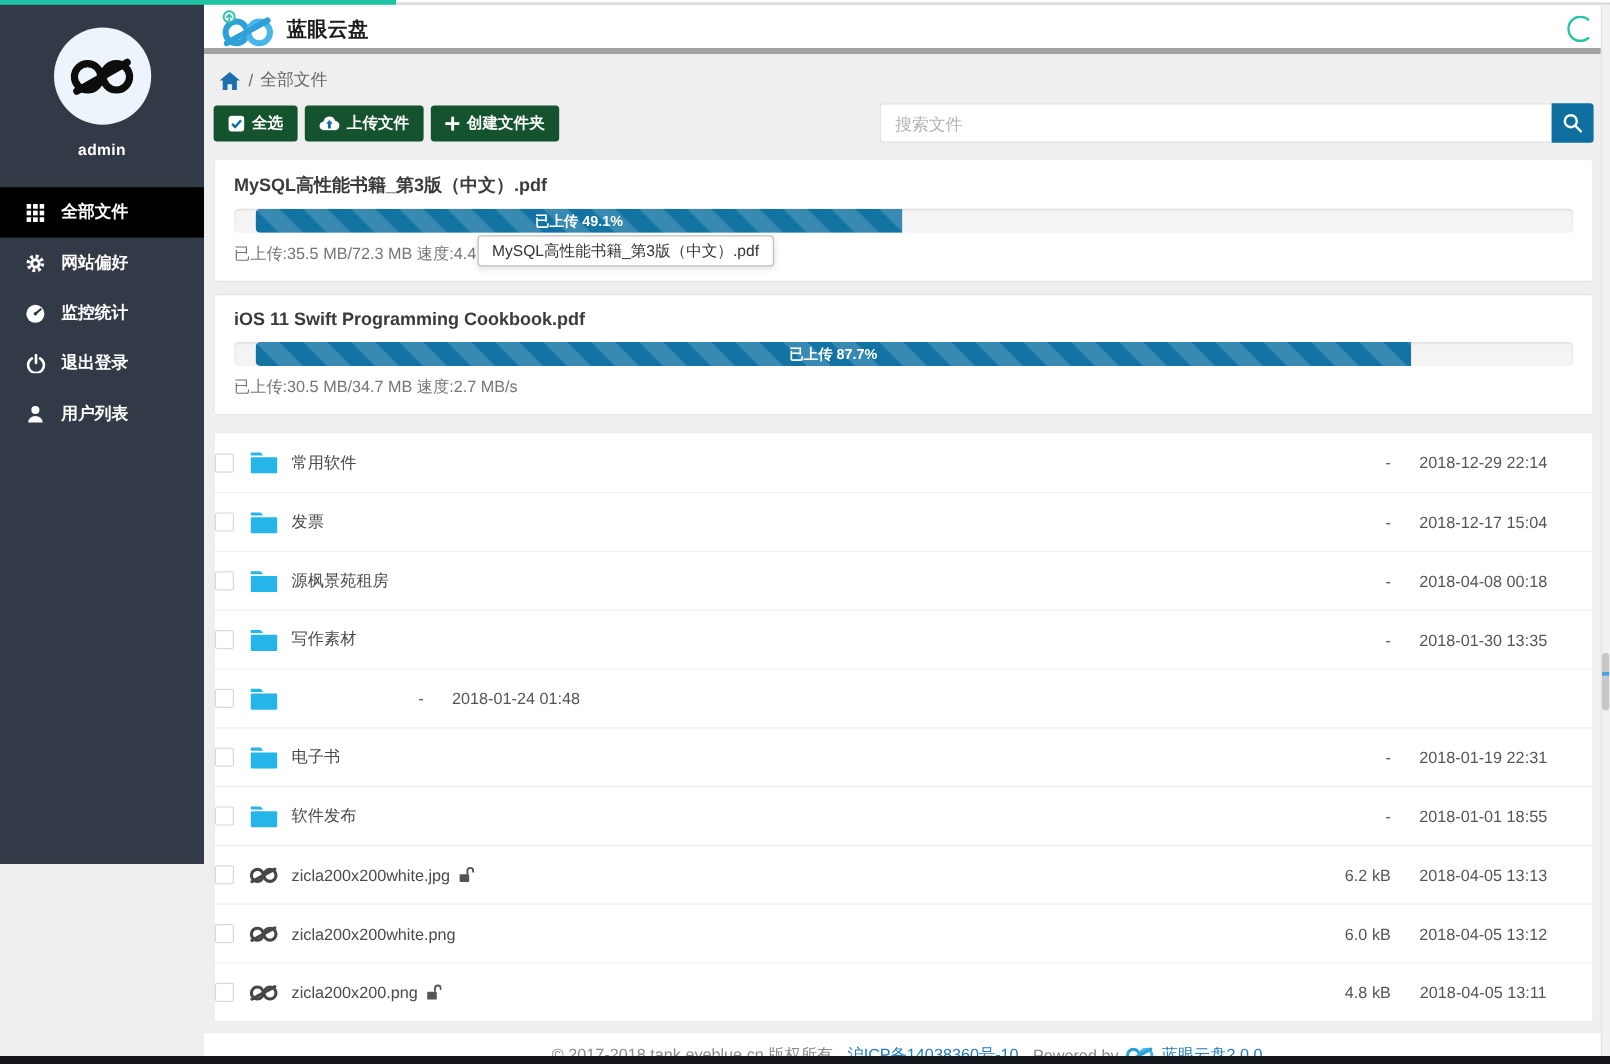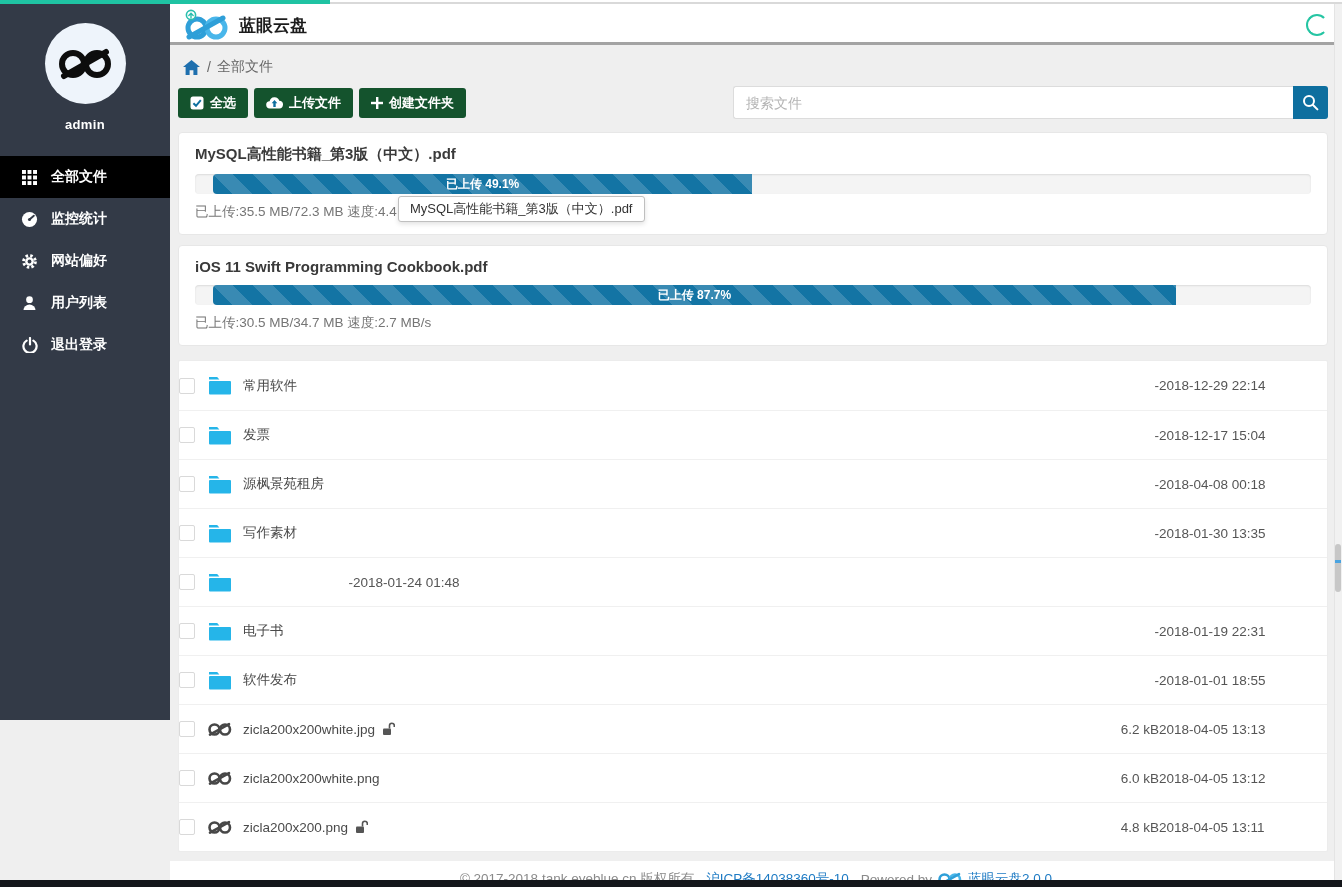--- a/index.html
+++ b/index.html
@@ -20,21 +20,21 @@
   .nav { margin-top:24px; }
   .nav-item { height:42px; display:flex; align-items:center; padding-left:21px; color:#fff; font-size:14px; font-weight:bold; cursor:pointer; }
   .nav-item.active { background:#000; }
   .nav-icon { width:17px; height:17px; margin-right:13px; display:inline-flex; align-items:center; justify-content:center; color:#fff; flex:none; }
 
   
   .bottom-strip { position:absolute; left:0; right:0; bottom:0; height:7px; background:#14161b; z-index:40; }
 
   
   .main { position:absolute; left:170px; top:0; right:0; bottom:7px; background:#efefef; }
-  .header { height:45px; background:#fff; border-bottom:3px solid #a3a3a3; display:flex; align-items:center; padding:8px 14px 0 13px; }
+  .header { height:45px; background:#fff; border-bottom:5px solid #a3a3a3; display:flex; align-items:center; padding:8px 14px 0 13px; }
   .brand-title { font-size:17px; font-weight:bold; color:#1c1c1c; margin-left:10px; }
   .spinner { margin-left:auto; width:22px; height:22px; border-radius:50%;
     border:2px solid transparent; border-top-color:#25c5a3; border-left-color:#25c5a3; border-bottom-color:#25c5a3;
     animation:spin .9s linear infinite; }
   @keyframes spin { to { transform:rotate(360deg); } }
 
   .breadcrumb { display:flex; align-items:center; padding:13px 0 10px 13px; font-size:14px; color:#666; }
   .breadcrumb .sep { margin:0 6px 0 7px; color:#666; }
 
   .toolbar { display:flex; align-items:center; margin:0 14px 0 8px; }
@@ -59,21 +59,21 @@
   .upload-tooltip { position:absolute; left:203px; top:22px; background:#fff; border:1px solid #bfbfbf; border-radius:3px;
     padding:3px 11px; font-size:13px; color:#333; white-space:nowrap; box-shadow:0 2px 5px rgba(0,0,0,.12); z-index:30; }
 
   .file-list { background:#fff; border:1px solid #ececec; border-radius:2px; margin:14px 14px 0 8px; }
   .file-row { display:flex; align-items:center; height:49px; padding:0 4px 0 0; font-size:13.5px; cursor:pointer; }
   .file-row + .file-row { border-top:1px solid #f0f0f0; }
   .checkbox { width:16px; height:16px; border:1px solid #d9d9d9; border-radius:2px; background:#fff; flex:none; cursor:pointer; }
   .row-icon { width:26px; margin-left:12px; display:flex; justify-content:center; flex:none; }
   .file-name { margin-left:10px; color:#4a4a4a; display:flex; align-items:center; gap:7px; flex:1; min-width:0; }
   .col-size { width:120px; text-align:right; color:#555; flex:none; }
-  .col-date { width:164px; text-align:left; color:#555; flex:none; padding-right:10px; }
+  .col-date { width:164px; text-align:center; color:#555; flex:none; padding-right:10px; }
 
   .footer { background:#fff; height:36px; margin-top:9px; display:flex; align-items:center; justify-content:center;
     font-size:13.5px; color:#8a8a8a; gap:12px; }
   .footer a { color:#1e7bc4; text-decoration:none; cursor:pointer; }
   .footer .powered { display:flex; align-items:center; gap:5px; color:#8a8a8a; }
 
   
   .scrollbar-track { position:absolute; right:0; top:4px; bottom:7px; width:8px; background:#f1f1f1; border-left:1px solid #e4e4e4; z-index:50; }
   .scrollbar-thumb { position:absolute; right:1px; top:540px; width:6px; height:48px; background:#c7c7c7; border-radius:3px; }
   .scroll-marker { position:absolute; right:1px; top:556px; width:6px; height:3px; background:#4aa3e0; }
@@ -111,57 +111,57 @@
               <rect x="5.9" y="11.8" width="4.2" height="4.2"></rect>
               <rect x="11.8" y="11.8" width="4.2" height="4.2"></rect>
         </g>
           </svg>
       </span>
       <span>全部文件</span>
     </div>
     <div class="nav-item">
       <span class="nav-icon">
         <svg width="17" height="17" viewBox="0 0 18 18">
+          <circle cx="9" cy="9" r="6.2" fill="none" stroke="#fff" stroke-width="3.2" stroke-dasharray="2.6 2.27"></circle>
+          <circle cx="9" cy="9" r="4.6" fill="#fff"></circle>
+          <circle cx="9" cy="9" r="2" fill="#333a47"></circle>
+        </svg>
+      </span>
+      <span>网站偏好</span>
+    </div>
+    <div class="nav-item">
+      <span class="nav-icon">
+        <svg width="17" height="17" viewBox="0 0 18 18">
           <circle cx="9" cy="9" r="8" fill="#fff"></circle>
           <line x1="9" y1="9" x2="13.6" y2="5" stroke="#333a47" stroke-width="2" stroke-linecap="round"></line>
           <circle cx="9" cy="9" r="1.6" fill="#333a47"></circle>
           <rect x="2" y="12.5" width="14" height="5.5" fill="#333a47" opacity="0"></rect>
         </svg>
       </span>
       <span>监控统计</span>
     </div>
     <div class="nav-item">
       <span class="nav-icon">
-        <svg width="17" height="17" viewBox="0 0 18 18">
-          <circle cx="9" cy="9" r="6.2" fill="none" stroke="#fff" stroke-width="3.2" stroke-dasharray="2.6 2.27"></circle>
-          <circle cx="9" cy="9" r="4.6" fill="#fff"></circle>
-          <circle cx="9" cy="9" r="2" fill="#333a47"></circle>
-        </svg>
-      </span>
-      <span>网站偏好</span>
+        <svg width="16" height="16" viewBox="0 0 16 16" fill="none" stroke="#fff" stroke-width="2.2" stroke-linecap="round">
+          <path d="M4.6 3.6 a6.6 6.6 0 1 0 6.8 0"></path>
+          <line x1="8" y1="1" x2="8" y2="7.5"></line>
+        </svg>
+      </span>
+      <span>退出登录</span>
     </div>
     <div class="nav-item">
       <span class="nav-icon">
         <svg width="15" height="16" viewBox="0 0 16 16">
             <g fill="#fff">
           <circle cx="8" cy="4.4" r="3.6"></circle>
           <path d="M1.6 15.5 a6.4 5.8 0 0 1 12.8 0 z"></path>
         </g>
           </svg>
       </span>
       <span>用户列表</span>
-    </div>
-    <div class="nav-item">
-      <span class="nav-icon">
-        <svg width="16" height="16" viewBox="0 0 16 16" fill="none" stroke="#fff" stroke-width="2.2" stroke-linecap="round">
-          <path d="M4.6 3.6 a6.6 6.6 0 1 0 6.8 0"></path>
-          <line x1="8" y1="1" x2="8" y2="7.5"></line>
-        </svg>
-      </span>
-      <span>退出登录</span>
     </div>
   </div>
 </div>
 
 <div class="main">
 
   <div class="header">
     <svg width="46" height="32" viewBox="0 0 46 32">
       <circle cx="14" cy="19" r="9" fill="none" stroke="#2f9fd8" stroke-width="5"></circle>
       <circle cx="33" cy="19" r="9" fill="none" stroke="#49b6ea" stroke-width="5"></circle>

